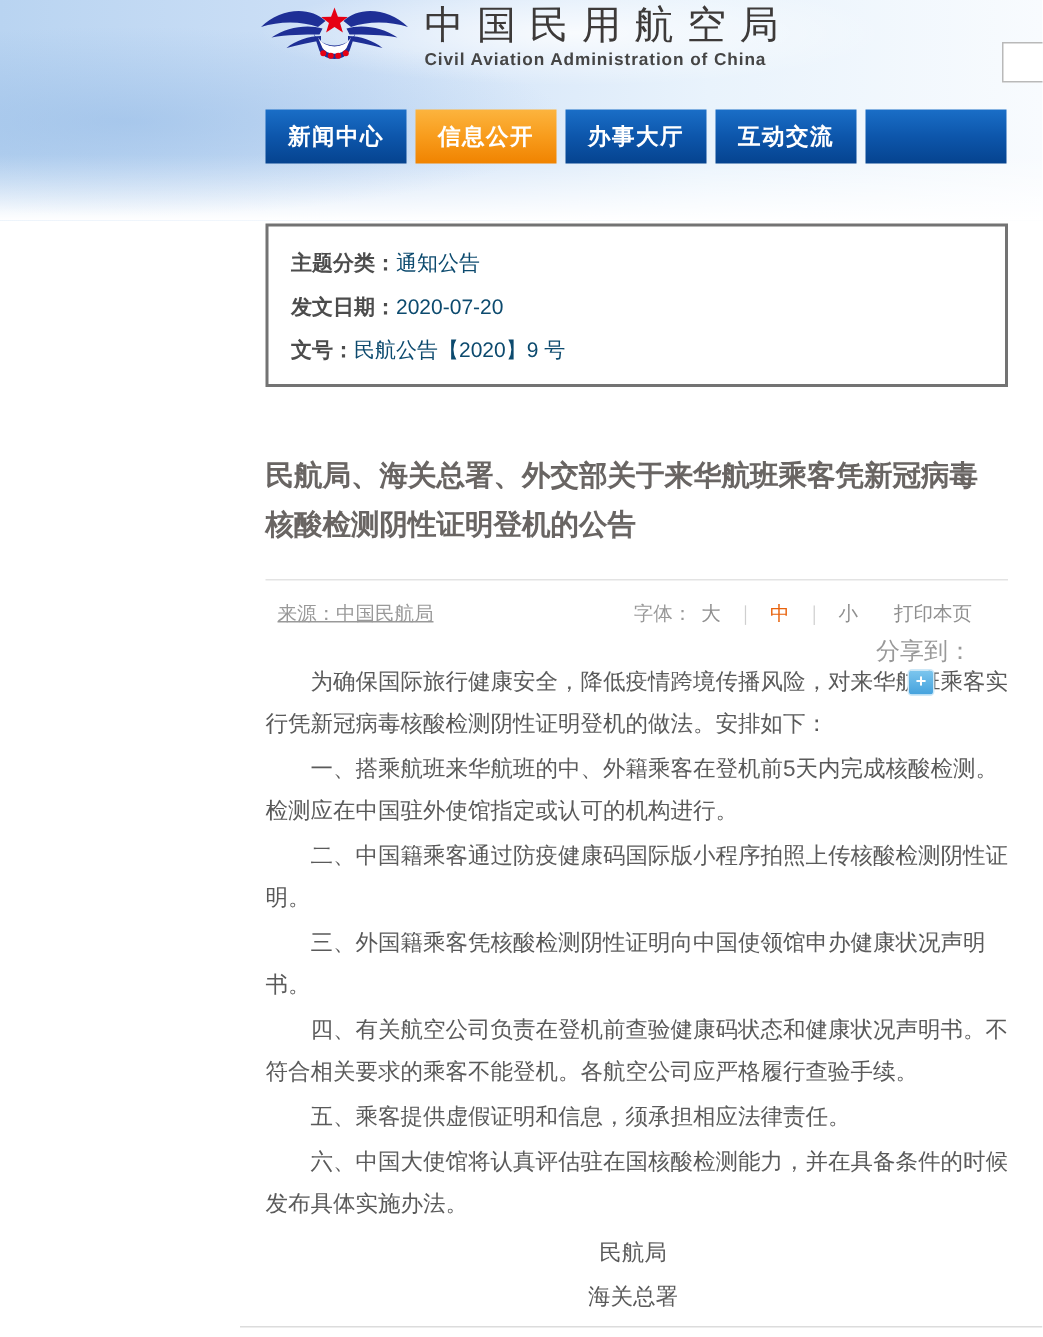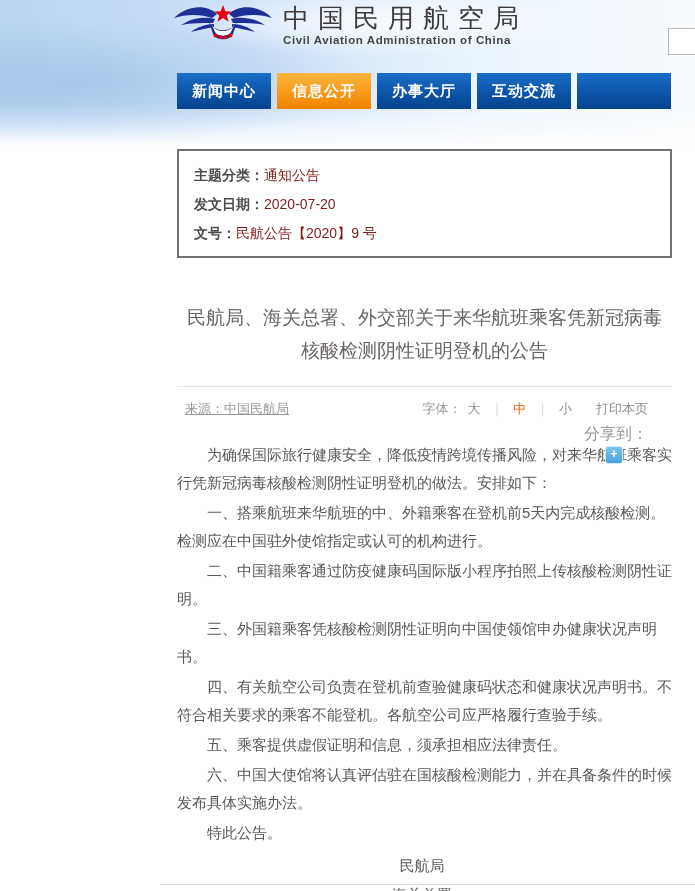--- a/index.html
+++ b/index.html
@@ -12,45 +12,45 @@
       radial-gradient(ellipse 420px 90px at 12% 55%, rgba(142,182,228,.50), rgba(142,182,228,0) 70%),
       radial-gradient(ellipse 300px 50px at 55% 15%, rgba(255,255,255,.8), rgba(255,255,255,0) 70%),
       linear-gradient(to bottom, rgba(255,255,255,0) 70%, #ffffff 100%),
       linear-gradient(to right, #b9d4f1 0%, #cfe1f7 35%, #e9f3fc 68%, #f8fbfe 100%);
   }
 
   
   .brand{position:absolute;left:173px;top:2px;display:flex;align-items:flex-start;}
   .logo{width:100px;height:44px;flex:0 0 auto;}
   .brand-text{margin-left:10px;margin-top:3px;}
-  .site-cn{font-size:26px;color:#3d3a39;letter-spacing:9px;line-height:26px;white-space:nowrap;}
+  .site-cn{font-size:26px;color:#3d3a39;letter-spacing:9px;line-height:26px;white-space:nowrap;font-family:Liberation Mono, monospace;}
   .site-en{font-size:11.5px;color:#454545;letter-spacing:.6px;margin-top:3px;white-space:nowrap;font-weight:bold;}
 
   
   .search-box{position:absolute;left:668px;top:28px;width:70px;height:27px;
     background:#fff;border:1px solid #b9b9b9;box-sizing:border-box;font-size:12px;padding:0 4px;outline:none;}
 
   
   .nav{position:absolute;left:177px;top:73px;display:flex;gap:6px;}
   .nav-btn{width:94px;height:36px;flex:0 0 auto;display:flex;align-items:center;justify-content:center;
     color:#fff;font-size:15px;font-weight:bold;letter-spacing:1px;cursor:pointer;
     background:linear-gradient(180deg,#1a6ec7 0%,#0d56ab 50%,#05438f 100%);}
   .nav-btn.active{background:linear-gradient(180deg,#fcb43e 0%,#f89c1c 50%,#f08300 100%);}
 
   
   .meta-box{position:absolute;left:177px;top:149px;width:495px;box-sizing:border-box;
     border:2px solid #737373;background:#fff;padding:13px 15px 12px 15px;font-size:14px;}
   .meta-row{display:flex;margin-bottom:7px;line-height:22px;}
   .meta-row:last-child{margin-bottom:0;}
   .meta-label{color:#4c4c4c;font-weight:bold;white-space:nowrap;flex:0 0 auto;}
-  .meta-value{color:#7f1d1d;}
+  .meta-value{color:#0c4a6e;}
 
   
-  .article-title{position:absolute;left:177px;top:301px;width:495px;text-align:center;
-    font-size:19px;line-height:33px;color:#696563;font-weight:normal;margin:0;}
+  .article-title{position:absolute;left:177px;top:301px;width:495px;
+    font-size:19px;line-height:33px;color:#696563;font-weight:bold;margin:0;}
   .rule-title{position:absolute;left:177px;top:386px;width:495px;height:1px;background:#e3e3e3;}
 
   
   .source-row{position:absolute;left:177px;top:400px;width:495px;height:18px;
     font-size:13px;color:#999;display:flex;justify-content:space-between;}
   .source{padding-left:8px;text-decoration:underline;}
   .tools{padding-right:24px;display:flex;align-items:flex-start;gap:6px;margin-left:23px;}
   .tools .sep{color:#cfcfcf;margin:0 4px;}
   .font-link{color:#8f8f8f;cursor:pointer;text-decoration:none;}
   .font-link.current{color:#e8620c;}
@@ -152,21 +152,20 @@
   <div class="share-row">分享到：</div>
 
   <div class="article-body">
     <p>为确保国际旅行健康安全，降低疫情跨境传播风险，对来华航班乘客实行凭新冠病毒核酸检测阴性证明登机的做法。安排如下：</p>
     <p>一、搭乘航班来华航班的中、外籍乘客在登机前5天内完成核酸检测。检测应在中国驻外使馆指定或认可的机构进行。</p>
     <p>二、中国籍乘客通过防疫健康码国际版小程序拍照上传核酸检测阴性证明。</p>
     <p>三、外国籍乘客凭核酸检测阴性证明向中国使领馆申办健康状况声明书。</p>
     <p>四、有关航空公司负责在登机前查验健康码状态和健康状况声明书。不符合相关要求的乘客不能登机。各航空公司应严格履行查验手续。</p>
     <p>五、乘客提供虚假证明和信息，须承担相应法律责任。</p>
     <p>六、中国大使馆将认真评估驻在国核酸检测能力，并在具备条件的时候发布具体实施办法。</p>
-    <p>特此公告。</p>
     <div class="signatures">
       <div class="sig-line">民航局</div>
       <div class="sig-line">海关总署</div>
 
     </div>
   </div>
 
   <div class="plus-icon">+</div>
 
   <div class="rule-bottom"></div>

